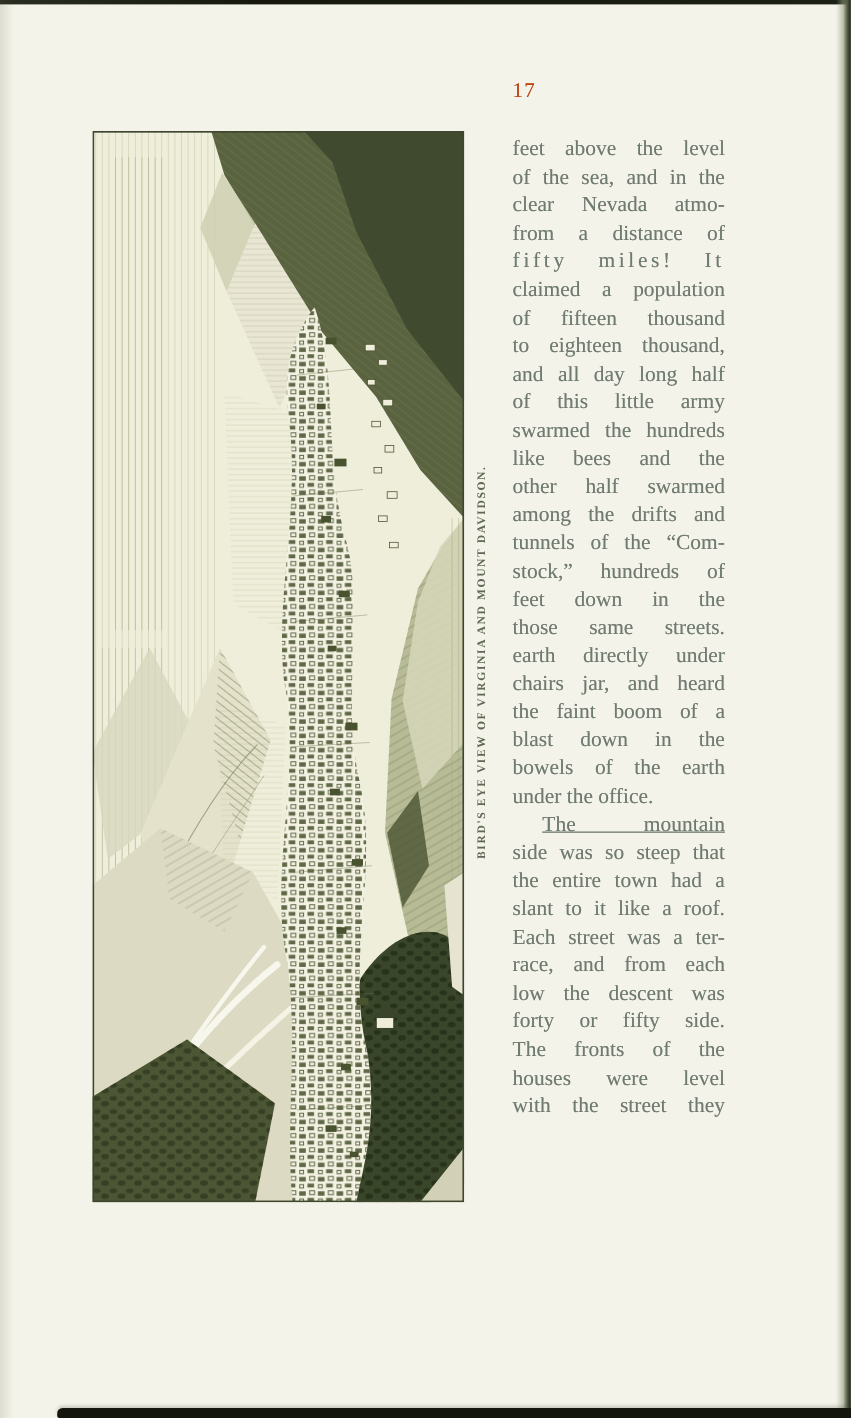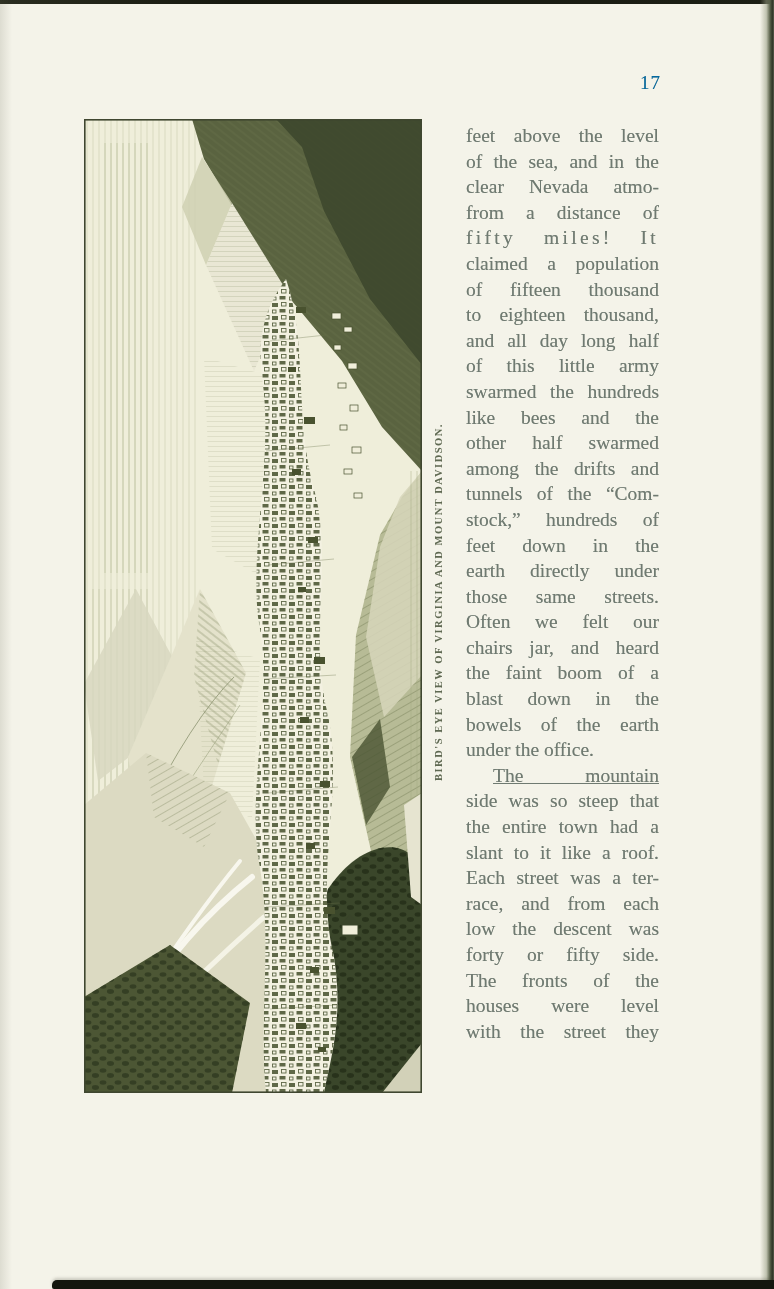--- a/index.html
+++ b/index.html
@@ -18,22 +18,22 @@
                 background:#14160e; border-radius:5px 0 0 2px;
                 box-shadow:0 -2px 3px rgba(60,60,45,.22); }
   .edge-right { position:absolute; top:0; right:0; bottom:0; width:14px;
                 background:linear-gradient(to right, rgba(150,156,130,0),
                  rgba(150,156,130,.55) 45%, #586049 72%, #2f3626 88%, #555a49); }
   .edge-left  { position:absolute; top:0; left:0; bottom:0; width:12px;
                 background:linear-gradient(to right, rgba(80,82,62,.14), rgba(80,82,62,0)); }
 
   
   .page-number { position:absolute; left:466px; top:72px; width:195px;
-                 text-align:right; font-size:19px; letter-spacing:1px;
-                 color:#0369a1; text-shadow:0 0 .6px rgba(124,134,123,.6); }
+                 text-align:left; font-size:19px; letter-spacing:1px;
+                 color:#c2410c; text-shadow:0 0 .6px rgba(124,134,123,.6); }
 
   
   figure.engraving { position:absolute; left:84px; top:119px; margin:0;
                      width:338px; height:974px; }
   figure.engraving svg { display:block; }
 
   
   .fig-caption { position:absolute; left:426px; top:406px; width:26px; height:392px;
                  writing-mode:vertical-rl; transform:rotate(180deg);
                  text-align:center; line-height:26px;
@@ -192,23 +192,22 @@
       <div class="line">to eighteen thousand,</div>
       <div class="line">and all day long half</div>
       <div class="line">of this little army</div>
       <div class="line">swarmed the hundreds</div>
       <div class="line">like bees and the</div>
       <div class="line">other half swarmed</div>
       <div class="line">among the drifts and</div>
       <div class="line">tunnels of the “Com-</div>
       <div class="line">stock,” hundreds of</div>
       <div class="line">feet down in the</div>
+      <div class="line">those same streets.</div>
       <div class="line">earth directly under</div>
-      <div class="line">those same streets.</div>
-      <div class="line">Often we felt our</div>
       <div class="line">chairs jar, and heard</div>
       <div class="line">the faint boom of a</div>
       <div class="line">blast down in the</div>
       <div class="line">bowels of the earth</div>
       <div class="line no-just">under the office.</div>
       <div class="line indent">The mountain</div>
       <div class="line">side was so steep that</div>
       <div class="line">the entire town had a</div>
       <div class="line">slant to it like a roof.</div>
       <div class="line">Each street was a ter-</div>

